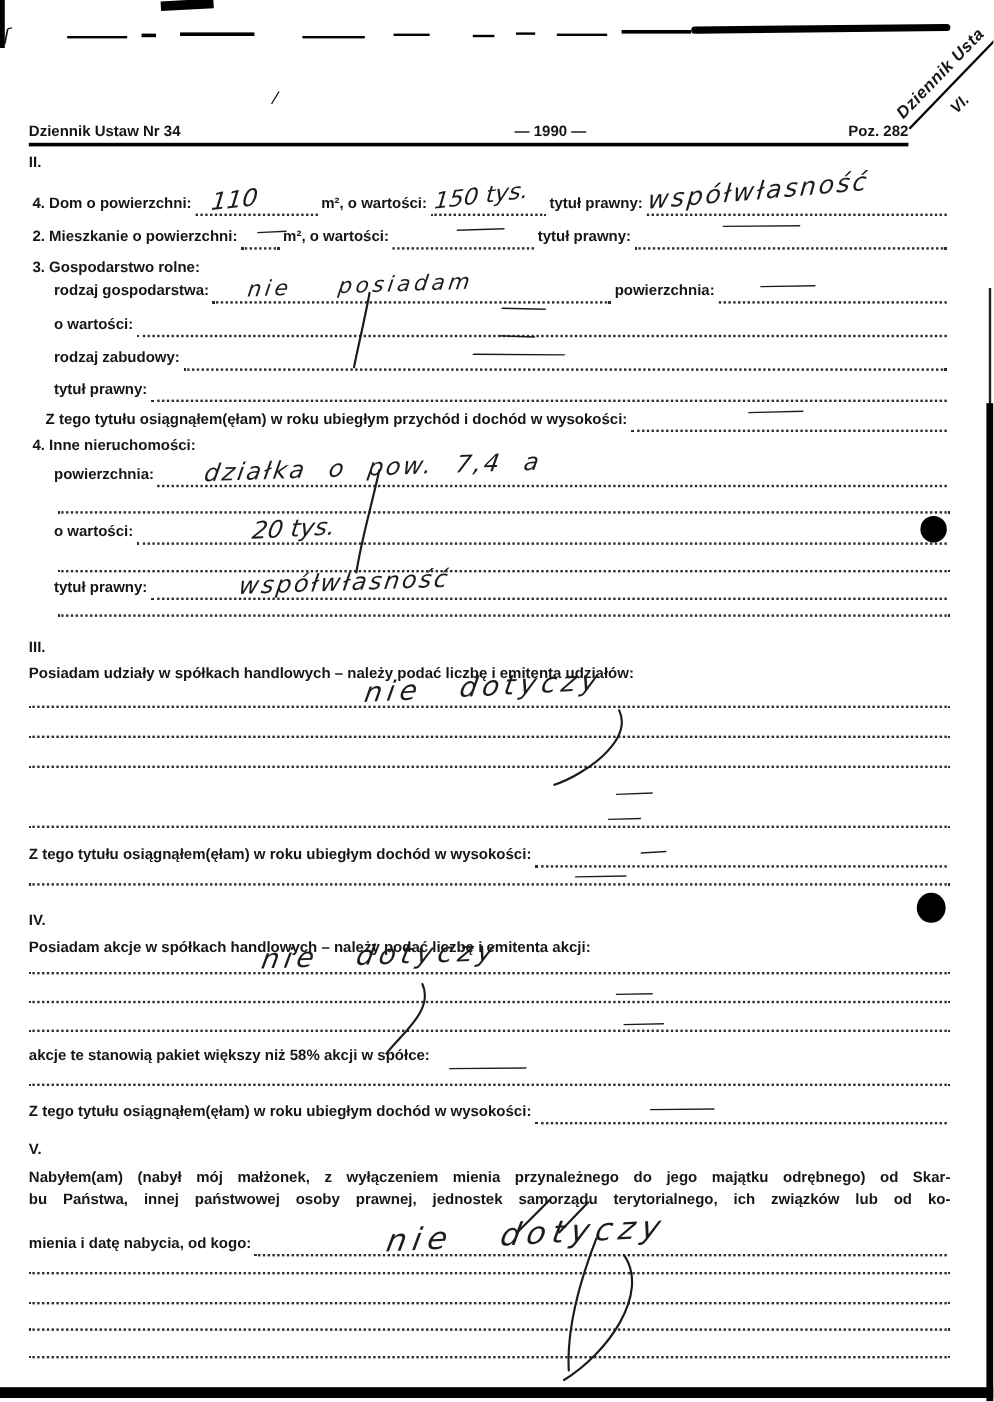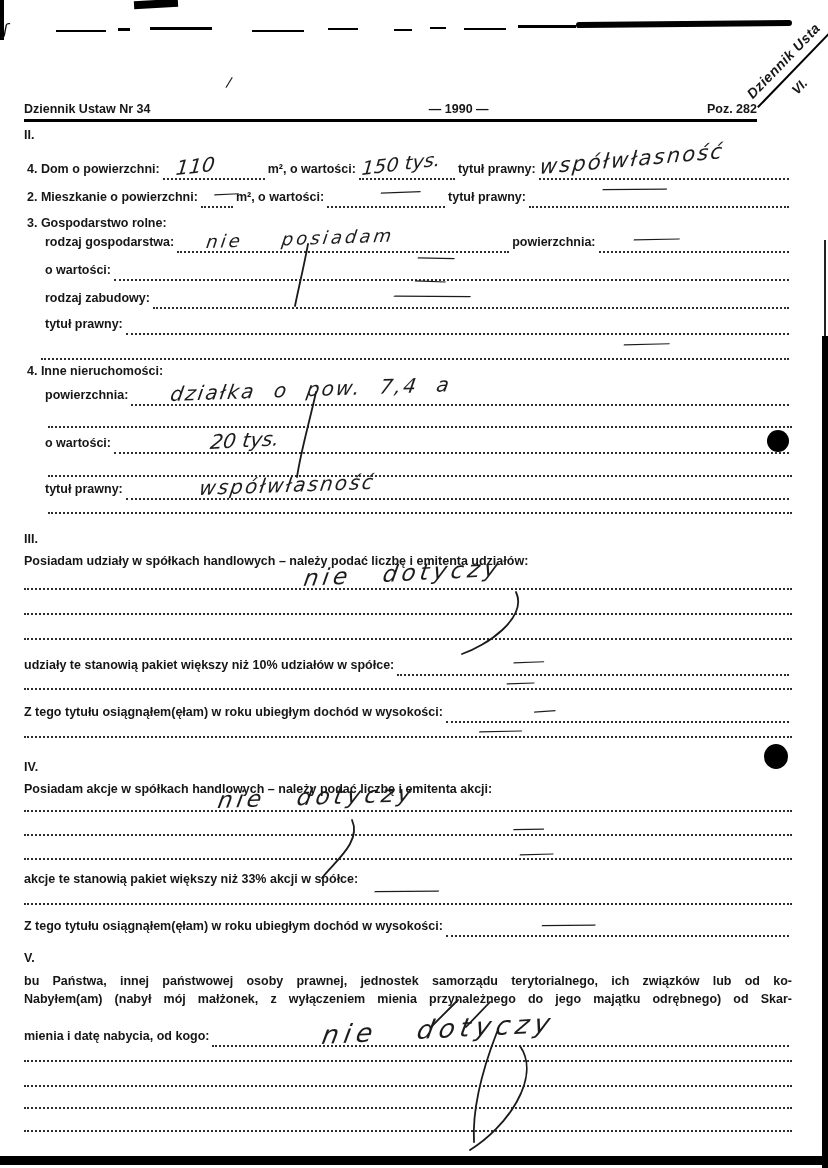--- a/index.html
+++ b/index.html
@@ -110,20 +110,21 @@
     <span class="lbl">rodzaj zabudowy:</span>
     <span class="seg fill"></span>
   </div>
 
   <div class="row" style="left:45px;top:315px;width:747px">
     <span class="lbl">tytuł prawny:</span>
     <span class="seg fill"></span>
   </div>
 
   <div class="row" style="left:38px;top:340px;width:754px">
+    <span class="lbl">Z tego tytułu osiągnąłem(ęłam) w roku ubiegłym przychód i dochód w wysokości:</span>
     <span class="seg fill"></span>
   </div>
 
   <div class="plain" style="left:27px;top:364px">4. Inne nieruchomości:</div>
 
   <div class="row" style="left:45px;top:386px;width:747px">
     <span class="lbl">powierzchnia:</span>
     <span class="seg fill">
       <span class="hw" style="left:38px;font-size:20px;word-spacing:10px;letter-spacing:2px;transform:skewX(-11deg) rotate(-2deg)">działka o pow. 7,4 a</span>
     </span>
@@ -147,52 +148,48 @@
   <div class="dotline" style="left:48px;top:496px;width:744px"></div>
 
   <div class="plain" style="left:24px;top:532px">III.</div>
   <div class="plain" style="left:24px;top:554px">Posiadam udziały w spółkach handlowych – należy podać liczbę i emitenta udziałów:</div>
   <div class="dotline" style="left:24px;top:572px;width:768px">
     <span class="hw" style="left:278px;bottom:-2px;font-size:23px;word-spacing:20px;letter-spacing:4px;transform:skewX(-12deg) rotate(-3deg)">nie dotyczy</span>
   </div>
   <div class="dotline" style="left:24px;top:597px;width:768px"></div>
   <div class="dotline" style="left:24px;top:622px;width:768px"></div>
 
-  <div class="row" style="left:24px;top:656px;width:768px">
-    <span class="lbl">udziały te stanowią pakiet większy niż 10% udziałów w spółce:</span>
-    <span class="seg fill"></span>
-  </div>
   <div class="dotline" style="left:24px;top:672px;width:768px"></div>
 
   <div class="row" style="left:24px;top:703px;width:768px">
     <span class="lbl">Z tego tytułu osiągnąłem(ęłam) w roku ubiegłym dochód w wysokości:</span>
     <span class="seg fill"></span>
   </div>
   <div class="dotline" style="left:24px;top:720px;width:768px"></div>
 
   <div class="plain" style="left:24px;top:760px">IV.</div>
   <div class="plain" style="left:24px;top:782px">Posiadam akcje w spółkach handlowych – należy podać liczbę i emitenta akcji:</div>
   <div class="dotline" style="left:24px;top:794px;width:768px">
     <span class="hw" style="left:192px;bottom:-2px;font-size:23px;word-spacing:20px;letter-spacing:4px;transform:skewX(-12deg) rotate(-2deg)">nie dotyczy</span>
   </div>
   <div class="dotline" style="left:24px;top:818px;width:768px"></div>
   <div class="dotline" style="left:24px;top:842px;width:768px"></div>
 
-  <div class="plain" style="left:24px;top:872px">akcje te stanowią pakiet większy niż 33% akcji w spółce:</div>
+  <div class="plain" style="left:24px;top:872px">akcje te stanowią pakiet większy niż 58% akcji w spółce:</div>
   <div class="dotline" style="left:24px;top:887px;width:768px"></div>
 
   <div class="row" style="left:24px;top:917px;width:768px">
     <span class="lbl">Z tego tytułu osiągnąłem(ęłam) w roku ubiegłym dochód w wysokości:</span>
     <span class="seg fill"></span>
   </div>
 
   <div class="plain" style="left:24px;top:951px">V.</div>
   <div class="para" style="left:24px;top:972px;width:768px">
+    <div>Nabyłem(am) (nabył mój małżonek, z wyłączeniem mienia przynależnego do jego majątku odrębnego) od Skar-</div>
     <div>bu Państwa, innej państwowej osoby prawnej, jednostek samorządu terytorialnego, ich związków lub od ko-</div>
-    <div>Nabyłem(am) (nabył mój małżonek, z wyłączeniem mienia przynależnego do jego majątku odrębnego) od Skar-</div>
   </div>
   <div class="row" style="left:24px;top:1027px;width:768px">
     <span class="lbl">mienia i datę nabycia, od kogo:</span>
     <span class="seg fill">
       <span class="hw" style="left:108px;bottom:-3px;font-size:26px;word-spacing:26px;letter-spacing:5px;transform:skewX(-13deg) rotate(-3deg)">nie dotyczy</span>
     </span>
   </div>
   <div class="dotline" style="left:24px;top:1044px;width:768px"></div>
   <div class="dotline" style="left:24px;top:1069px;width:768px"></div>
   <div class="dotline" style="left:24px;top:1091px;width:768px"></div>

